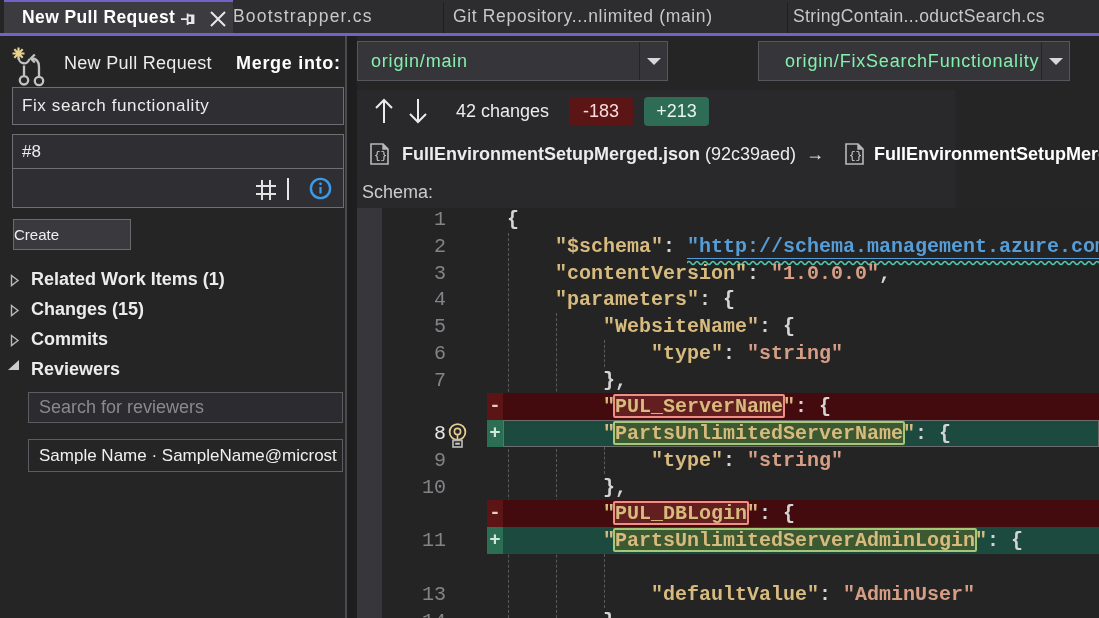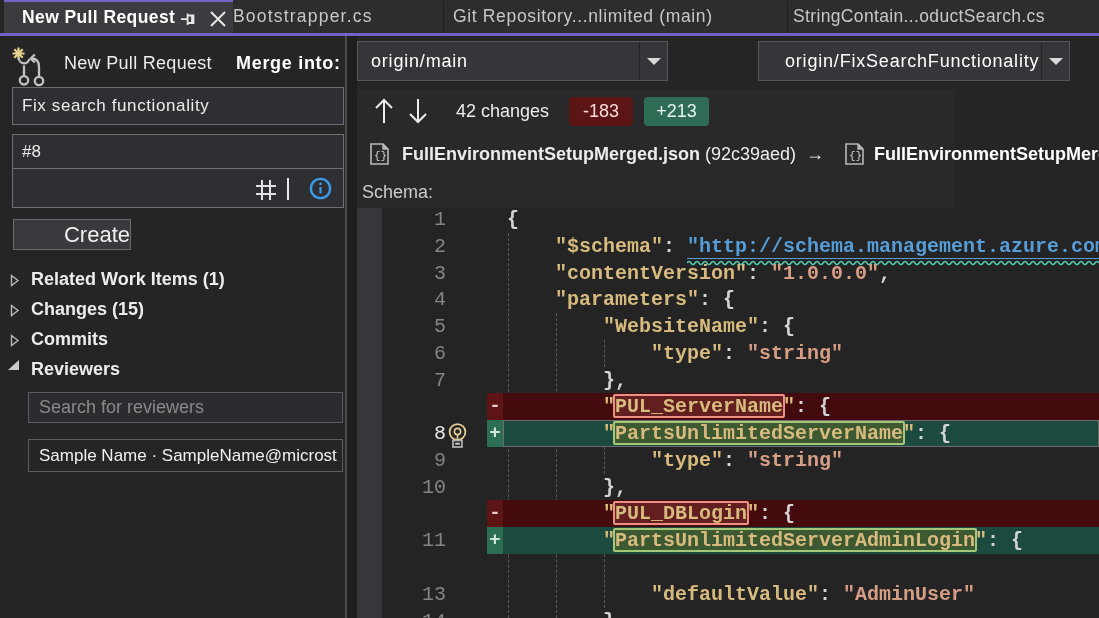--- a/index.html
+++ b/index.html
@@ -5,21 +5,21 @@
 .abs{position:absolute}
 
 #tabstrip{left:0;top:0;width:1099px;height:33px;background:#2d2d30}
 #tabunderline{left:0;top:33px;width:1099px;height:3px;background:#7262c9}
 .tab{top:0;height:33px;color:#c8c8c8;font-size:17.5px;line-height:33px;white-space:nowrap;overflow:hidden}
 #tab1{left:4px;width:229px;background:#3b3b40;border-top:2px solid #7262c9;color:#fff;font-weight:bold}
 #tab1 span.t{position:absolute;left:18px;top:-1px;letter-spacing:0.4px}
 .tabsep{top:2px;height:31px;width:1px;background:#1f1f22}
 
 #toolbar{left:0;top:36px;width:1099px;height:54px;background:#252526}
-.ddl{position:absolute;top:5px;height:40px;background:#35353a;border:1px solid #56565c;color:#ffffff;font-size:18px;letter-spacing:0.8px;line-height:38px;white-space:nowrap}
+.ddl{position:absolute;top:5px;height:40px;background:#35353a;border:1px solid #56565c;color:#86efac;font-size:18px;letter-spacing:0.8px;line-height:38px;white-space:nowrap}
 .ddlarrow{position:absolute;right:0;top:0;width:28px;height:38px;border-left:1px solid #252528}
 .ddlarrow:after{content:"";position:absolute;left:7px;top:16px;border-left:7px solid transparent;border-right:7px solid transparent;border-top:7px solid #d8d8d8}
 
 .inp{position:absolute;left:12px;width:332px;background:#2f2f33;border:1px solid #6e6e74;color:#ececec;font-size:17px}
 .treelbl{position:absolute;left:31px;color:#ececec;font-size:18px;font-weight:bold;white-space:nowrap}
 
 #splitter{left:347px;top:36px;width:10px;height:582px;background:#1e1e1e}
 #panedge{left:345px;top:36px;width:2px;height:582px;background:#4a4a50}
 #diffhead{left:357px;top:90px;width:598px;height:118px;background:#29292c}
 .badge{position:absolute;top:7px;height:29px;border-radius:4px;font-size:18px;line-height:29px;text-align:center}
@@ -91,21 +91,21 @@
   <svg class="abs" style="left:241px;top:9px" width="24" height="24" viewBox="0 0 24 24">
       <path d="M8 2 L8 22 M16 2 L16 22 M2 8 L22 8 M2 16 L22 16" stroke="#e2e2e2" stroke-width="2" fill="none"></path>
     </svg>
   <div class="abs" style="left:274px;top:9px;width:2px;height:22px;background:#e8e8e8"></div>
   <svg class="abs" style="left:296px;top:8px" width="23" height="23" viewBox="0 0 23 23">
       <circle cx="11.5" cy="11.5" r="9.6" stroke="#3b9be8" stroke-width="2.4" fill="none"></circle>
       <path d="M11.5 10 L11.5 16.5" stroke="#3b9be8" stroke-width="2.2"></path>
       <circle cx="11.5" cy="6.8" r="1.4" fill="#3b9be8"></circle>
     </svg>
 </div>
-<div class="abs" style="left:13px;top:219px;width:118px;height:31px;background:#3a3a3e;border:1px solid #6a6a6c;color:#f0f0f0;font-size:22px;line-height:29px;text-align:right">Create</div>
+<div class="abs" style="left:13px;top:219px;width:118px;height:31px;background:#3a3a3e;border:1px solid #6a6a6c;color:#f0f0f0;font-size:15px;line-height:29px;text-align:left">Create</div>
 
 <svg class="abs" style="left:10px;top:274px" width="10" height="13" viewBox="0 0 10 13">
     <path d="M1.5 1.5 L8 6.5 L1.5 11.5 Z" stroke="#b8b8b8" stroke-width="1.4" fill="none"></path>
   </svg>
 <div class="treelbl" style="top:269px">Related Work Items (1)</div>
 <svg class="abs" style="left:10px;top:304px" width="10" height="13" viewBox="0 0 10 13">
     <path d="M1.5 1.5 L8 6.5 L1.5 11.5 Z" stroke="#b8b8b8" stroke-width="1.4" fill="none"></path>
   </svg>
 <div class="treelbl" style="top:299px">Changes (15)</div>
 <svg class="abs" style="left:10px;top:334px" width="10" height="13" viewBox="0 0 10 13">

